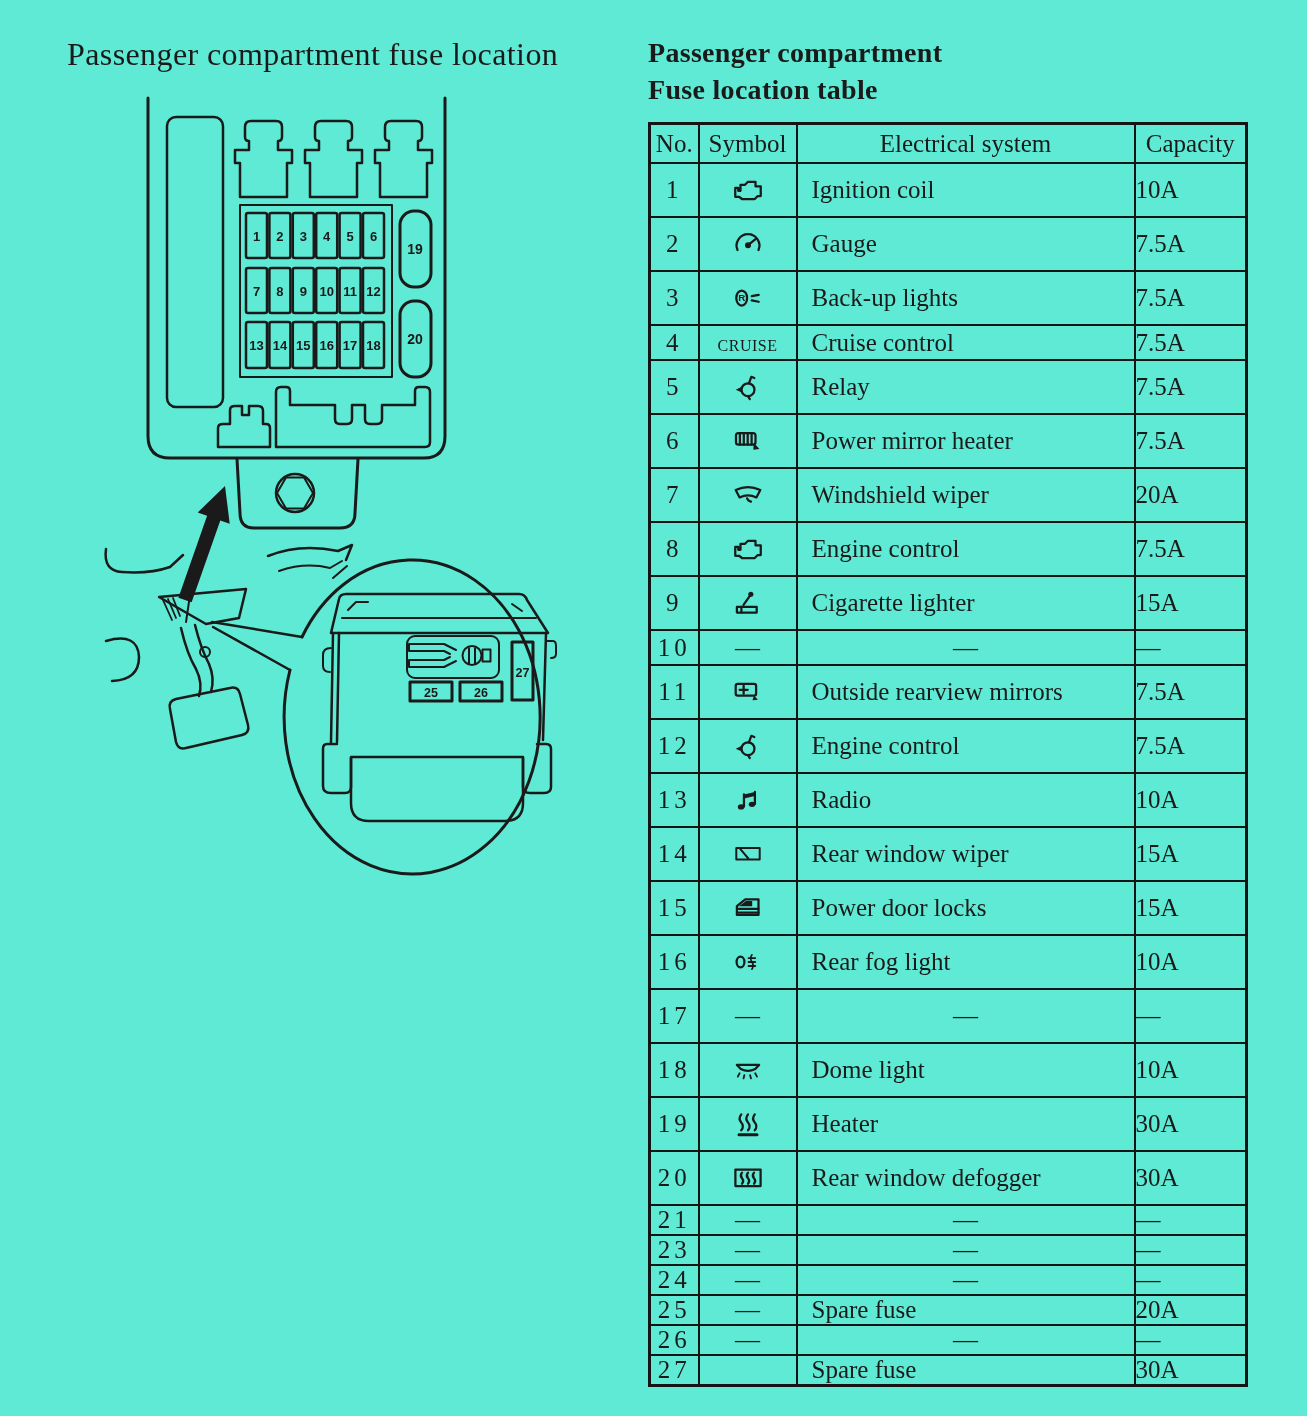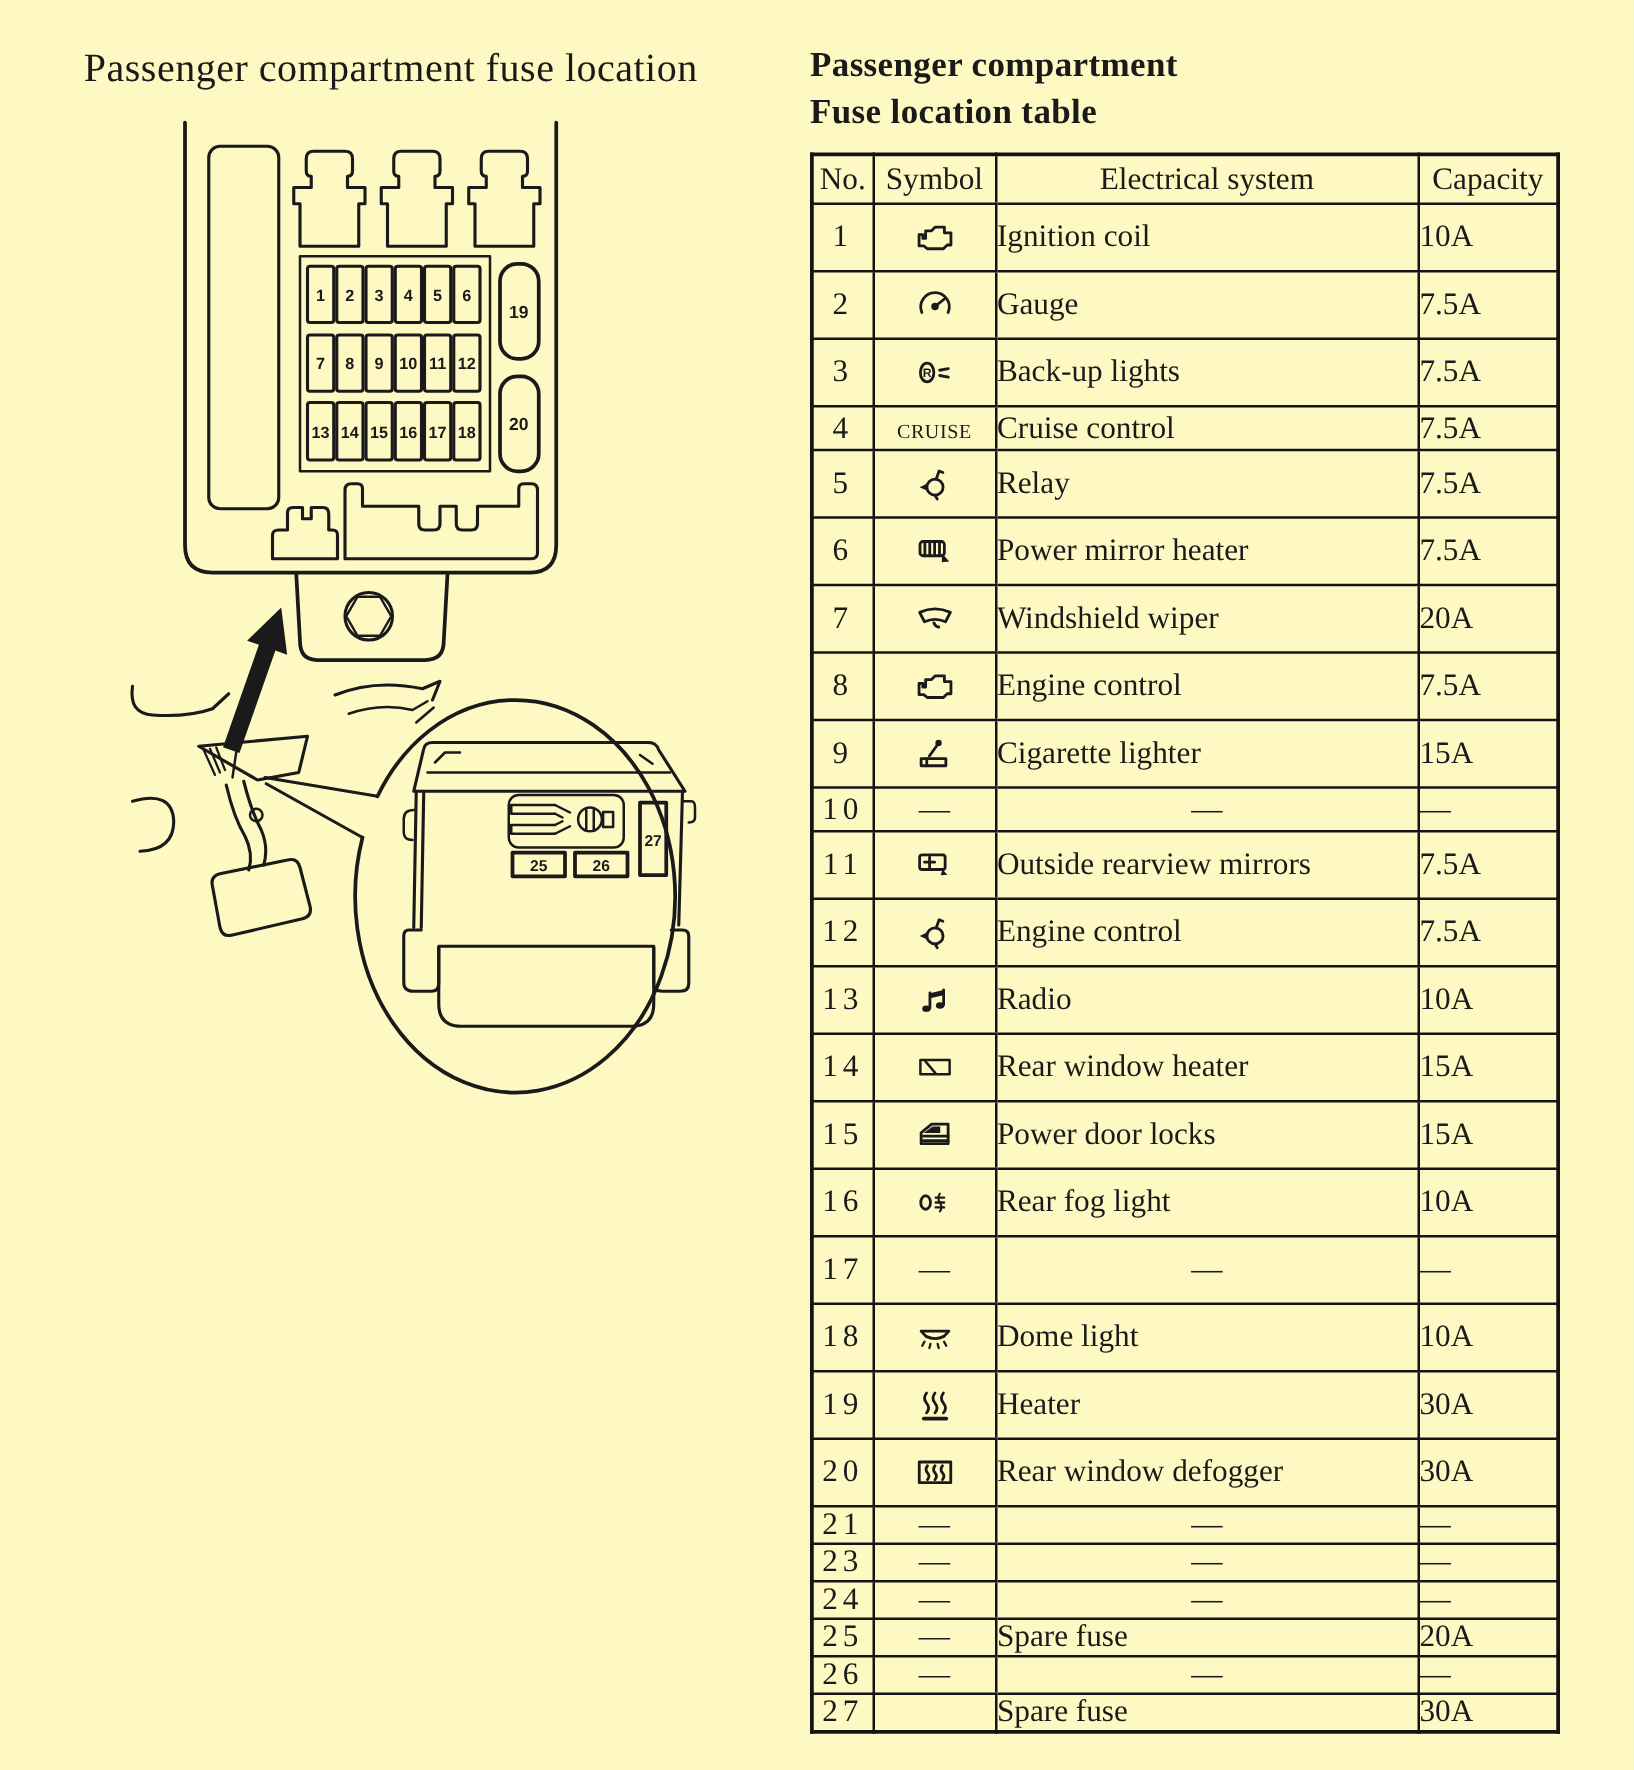--- a/index.html
+++ b/index.html
@@ -1,17 +1,17 @@
 <!DOCTYPE html>
 <html><head>
 <meta charset="utf-8">
 <style>
   html,body{margin:0;padding:0;background:#e8e8e8;}
   .page{
-    position:relative;width:1307px;height:1416px;background:#fef9c3;
+    position:relative;width:1307px;height:1416px;background:#5eead4;
     font-family:"Liberation Serif",serif;color:#1a1a1a;overflow:hidden;
   }
   .title-left{
     position:absolute;left:67px;top:36px;font-size:32px;font-weight:400;
     letter-spacing:.4px;white-space:nowrap;
   }
   .title-right{
     position:absolute;left:648px;top:34px;font-size:28px;font-weight:700;
     line-height:37px;letter-spacing:.3px;
   }
@@ -34,21 +34,21 @@
   }
   .fuse-table{border:3px solid #141414;}
   .fuse-table th{font-weight:400;text-align:center;height:37px;}
   
   .fuse-table th:nth-child(2),.fuse-table td:nth-child(2){border-right-style:dashed;margin-top:32px;}
   tr.row-lg td{height:52px;}
   tr.row-md td{height:33px;}
   tr.row-sm td{height:25px;}
   td.no-cell{text-align:center;letter-spacing:4px;}
   td.sym-cell{text-align:center;}
-  td.sys-cell{text-align:left;}
+  td.sys-cell{text-align:left;padding-left:14px;}
   td.sys-cell.centered{text-align:center;padding-left:0;}
   td.cap-cell{text-align:left;}
   .cruise{font-size:16px;letter-spacing:.5px;}
   .sym-dash,.cell-dash{letter-spacing:0;}
   .sym-icon{vertical-align:middle;display:inline-block;}
 </style>
 </head>
 <body>
 
 <div class="page">
@@ -316,21 +316,21 @@
             </svg></td>
           <td class="sys-cell">Radio</td>
           <td class="cap-cell">10A</td>
         </tr>
         <tr class="row-lg">
           <td class="no-cell">14</td>
           <td class="sym-cell"><svg class="sym-icon" viewBox="0 0 24 24" width="40" height="36" fill="none" stroke="#1a1a1a" stroke-width="1.5" stroke-linecap="round" stroke-linejoin="round">
               <rect x="4.2" y="8" width="15.6" height="7.6" stroke-width="1.3"></rect>
               <path d="M6.8 8.6 L12.2 15" stroke-width="1.3"></path>
             </svg></td>
-          <td class="sys-cell">Rear window heater</td>
+          <td class="sys-cell">Rear window wiper</td>
           <td class="cap-cell">15A</td>
         </tr>
         <tr class="row-lg">
           <td class="no-cell">15</td>
           <td class="sym-cell"><svg class="sym-icon" viewBox="0 0 24 24" width="40" height="36" fill="none" stroke="#1a1a1a" stroke-width="1.5" stroke-linecap="round" stroke-linejoin="round">
               <path d="M4.6 16.6 V10.8 L10.2 6.2 H19 V16.6 Z"></path>
               <polygon points="6,10.9 10.7,7.4 14.8,7.4 14.8,10.9" fill="#1a1a1a" stroke="none"></polygon>
               <path d="M5.8 12.6 H19 M5.8 15 H19"></path>
             </svg></td>
           <td class="sys-cell">Power door locks</td>

